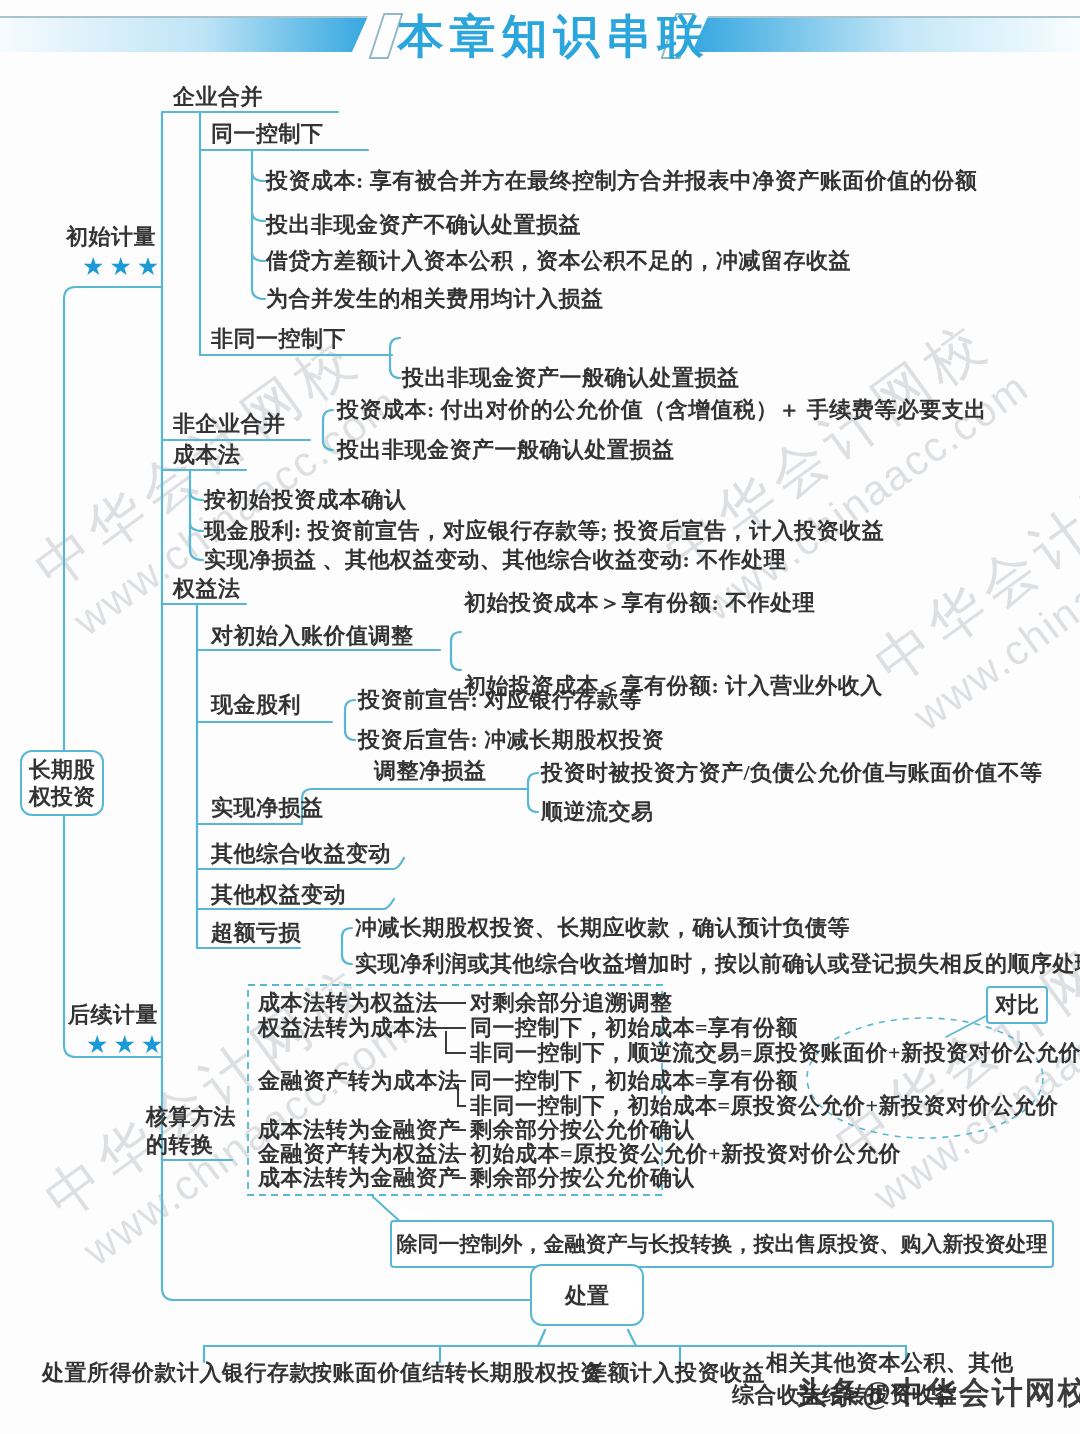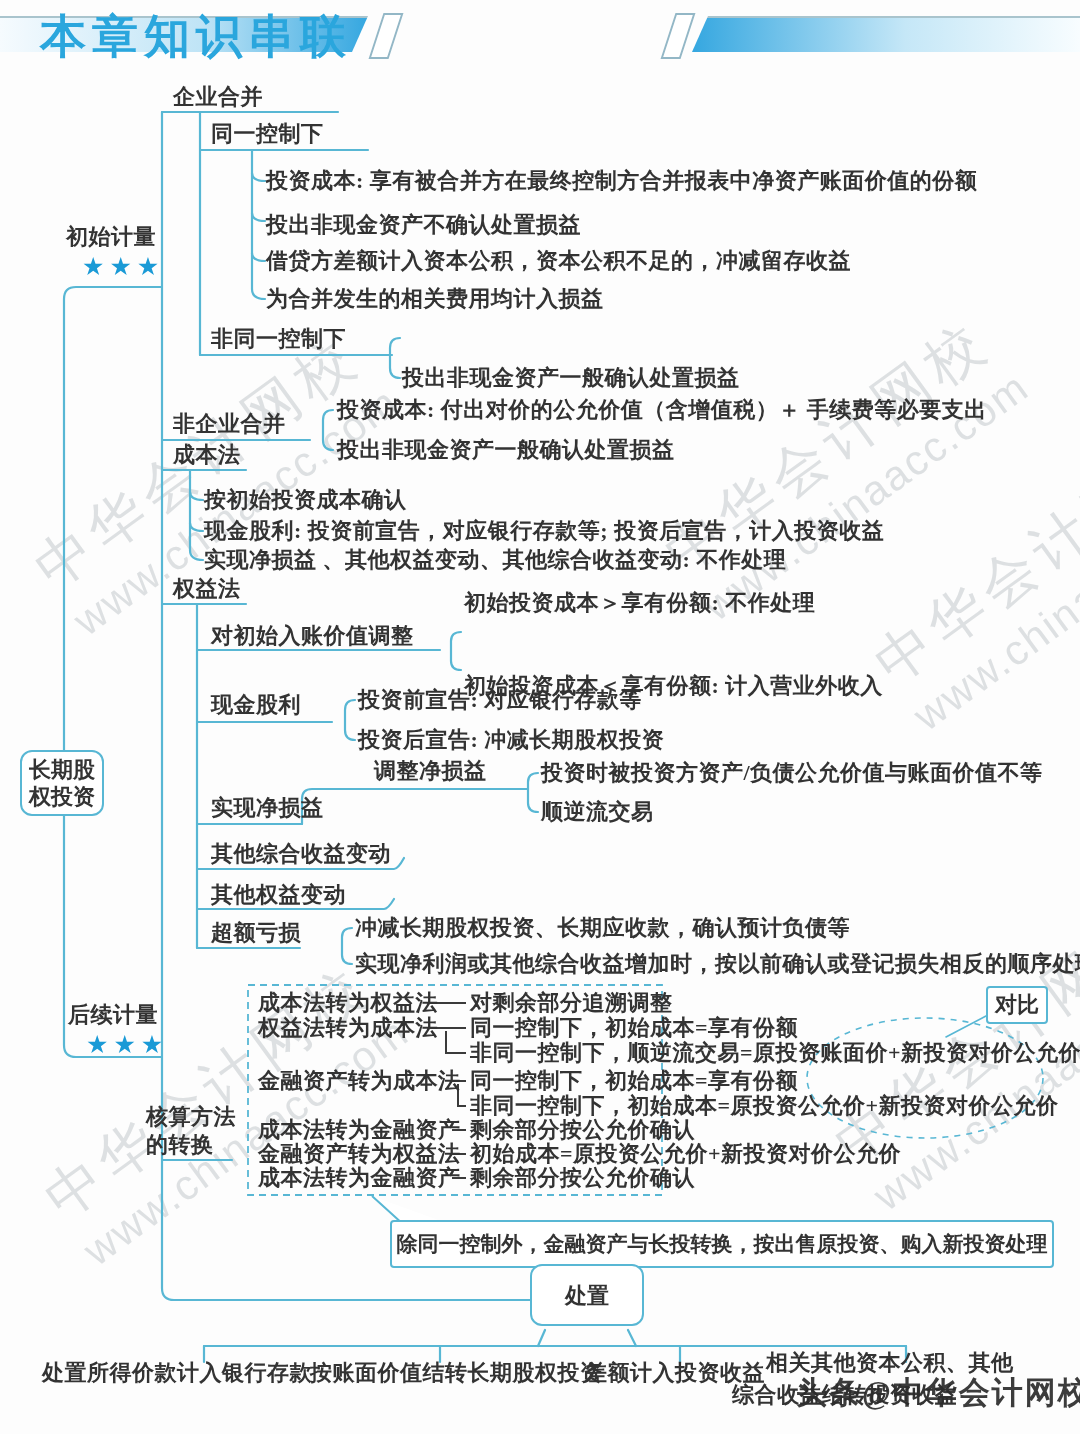--- a/index.html
+++ b/index.html
@@ -8,21 +8,21 @@
   
   .band{position:absolute;top:16px;height:34px;border-top:2px solid #a9c4cd;}
   #band-left{left:0;width:368px;background:linear-gradient(90deg,#f6fbfe 0%,#bfe4f6 55%,#35a7e0 100%);
              clip-path:polygon(0 0,100% 0,calc(100% - 16px) 100%,0 100%);}
   #band-right{left:692px;width:388px;background:linear-gradient(90deg,#35a7e0 0%,#c5e7f7 55%,#f8fdff 100%);
               clip-path:polygon(16px 0,100% 0,100% 100%,0 100%);}
   .slash{position:absolute;top:13px;width:16px;height:42px;background:#fff;border:2px solid #93b7c6;
          transform:skewX(-18deg);}
   #slash-left{left:376px;}
   #slash-right{left:668px;}
-  #page-title{position:absolute;left:0;right:13px;top:6px;
+  #page-title{position:absolute;left:0;right:13px;top:6px;text-align:center;
               font-family:"Liberation Sans","DejaVu Sans",sans-serif;
               font-size:46px;font-weight:800;letter-spacing:6px;color:#2aa6dd;padding-left:40px;}
   
   .t{position:absolute;white-space:nowrap;font-size:22px;line-height:26px;font-weight:600;color:#333;
      letter-spacing:0.5px;}
   .stars{position:absolute;color:#1a9ad6;font-size:25px;letter-spacing:5px;font-family:"DejaVu Sans",sans-serif;}
   .box{position:absolute;border:2px solid #58b7d4;border-radius:12px;background:#fff;
        display:flex;flex-direction:column;align-items:center;justify-content:center;
        font-size:22px;font-weight:600;color:#333;line-height:27px;text-align:center;}
   #compare-box{border-radius:4px;line-height:30px;}

